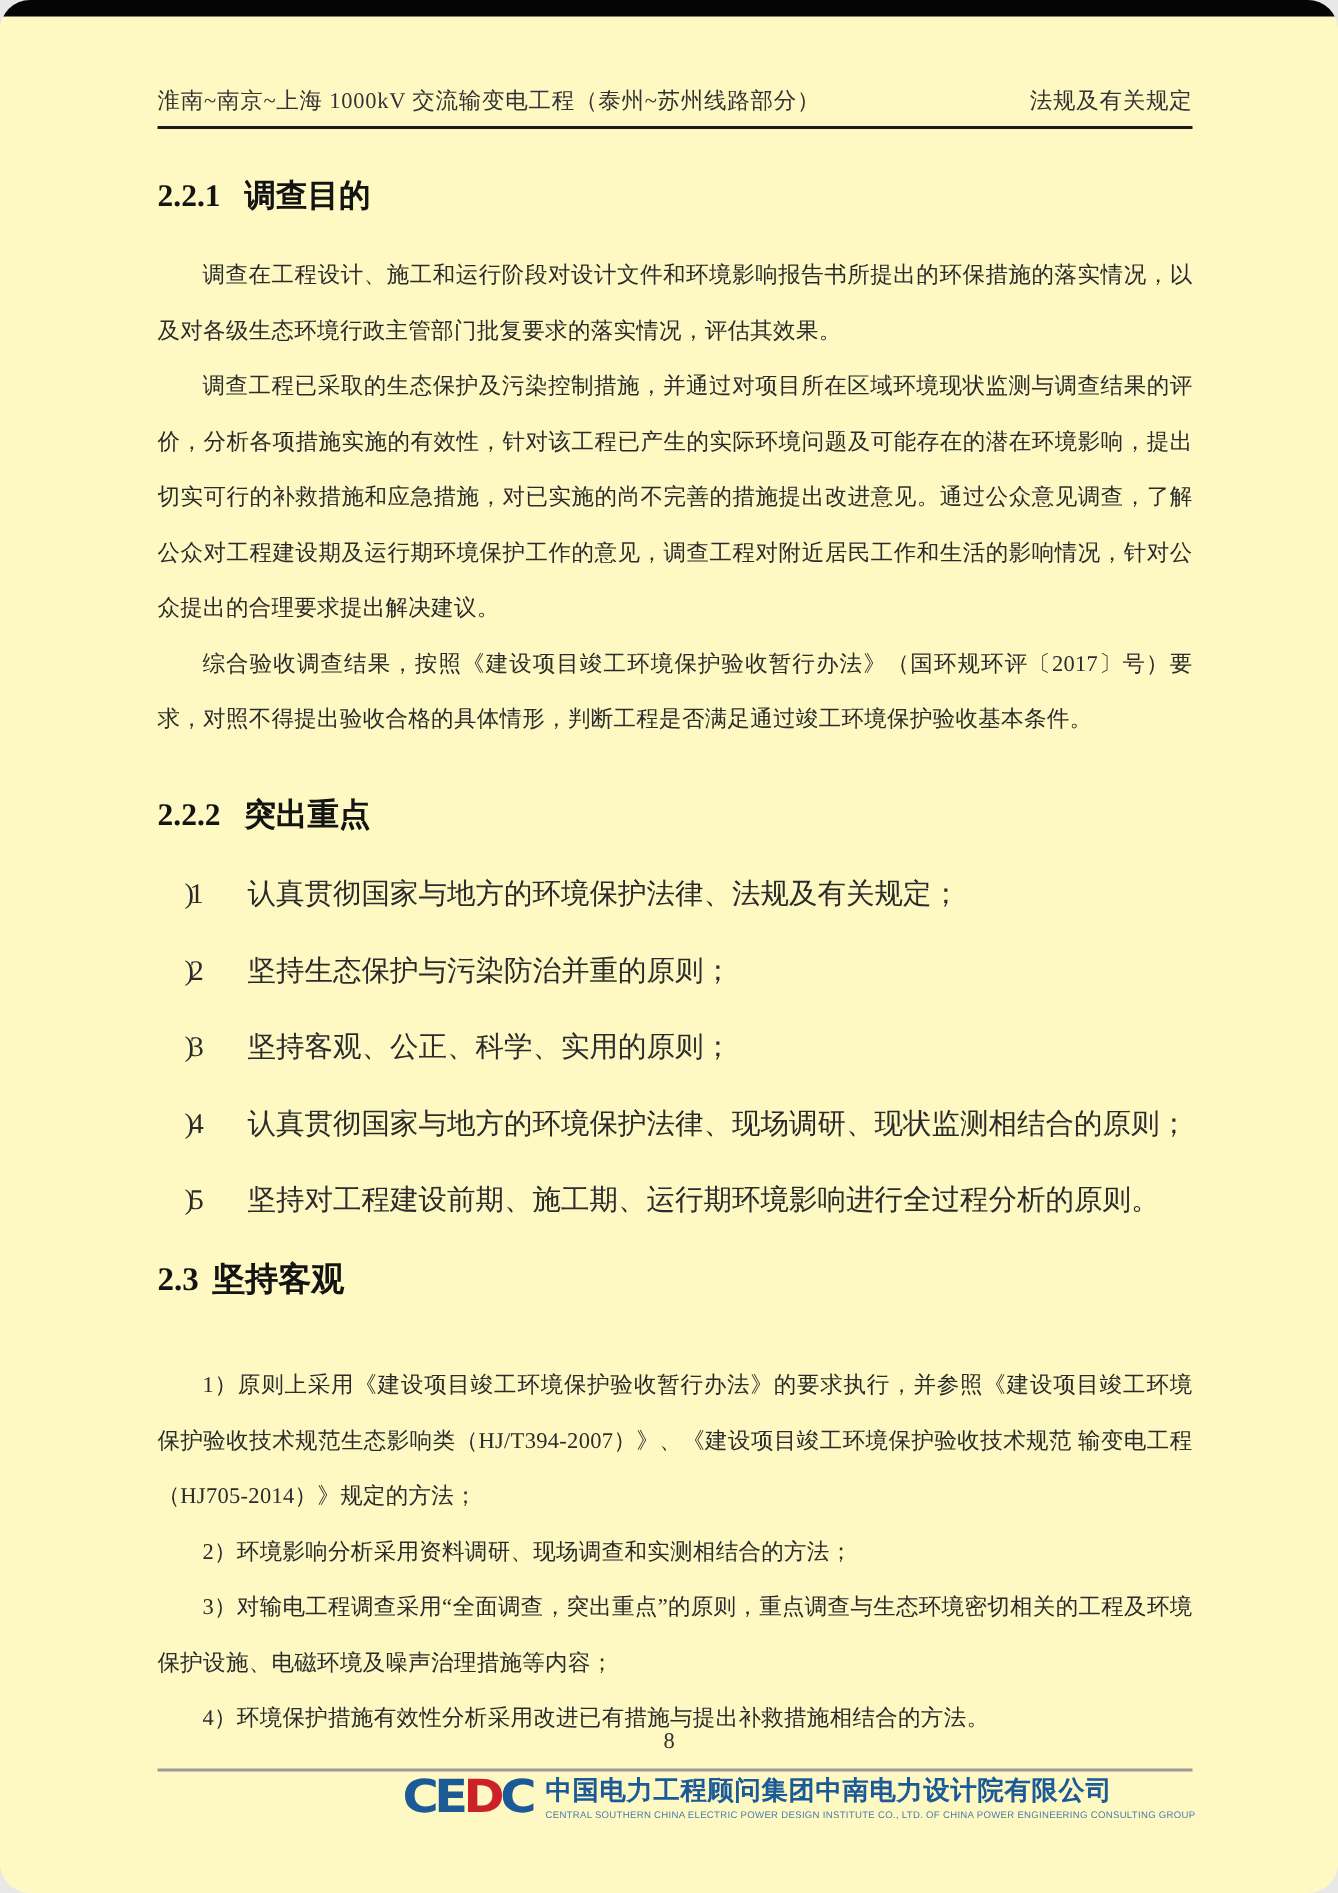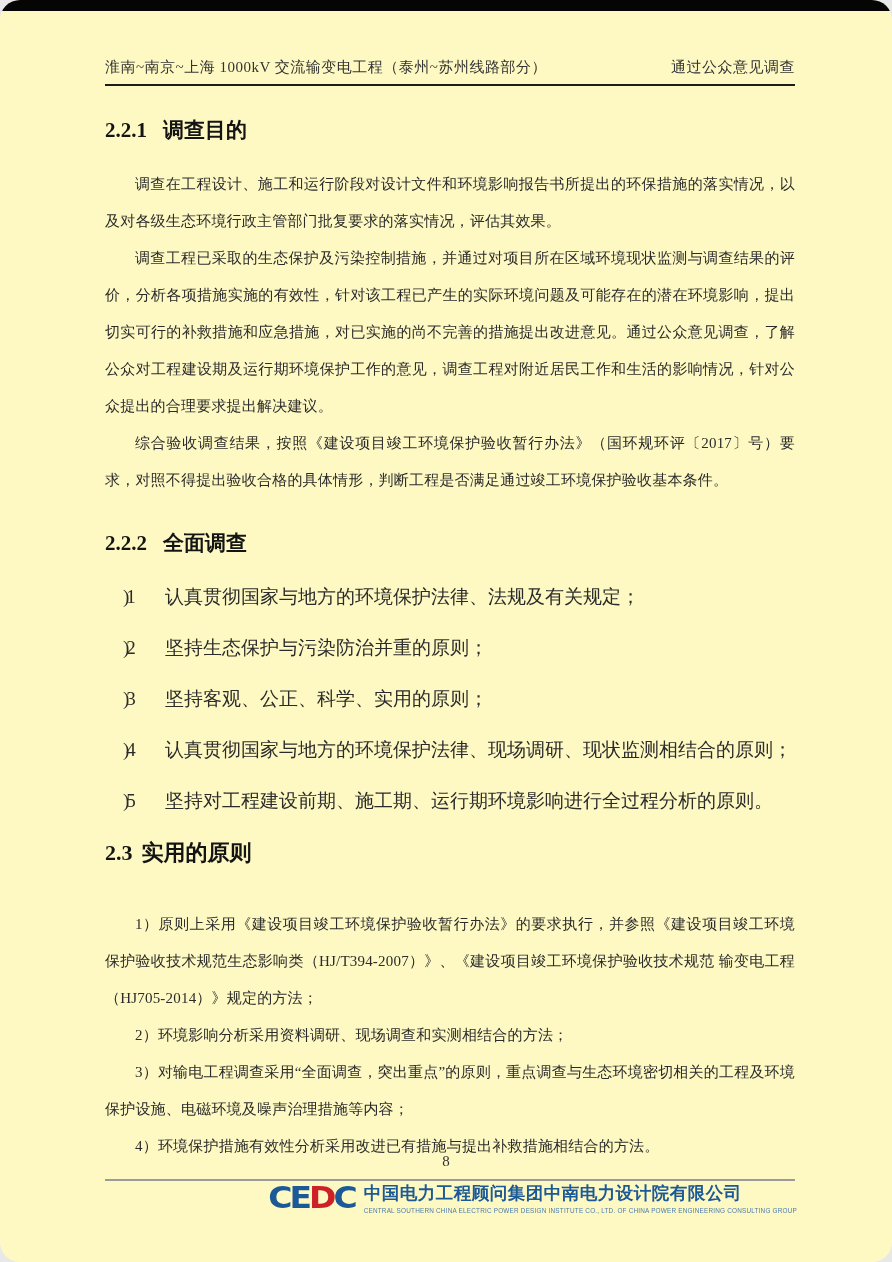--- a/index.html
+++ b/index.html
@@ -136,34 +136,34 @@
 </head>
 <body>
 
 <div class="page">
   <div class="scan-edge-top"></div>
 
   <div class="content">
 
     <div class="doc-header">
       <span>淮南~南京~上海 1000kV 交流输变电工程（泰州~苏州线路部分）</span>
-      <span>通过公众意见调查</span>
+      <span>法规及有关规定</span>
     </div>
 
     <div class="heading h-sub">
       <span class="num">2.2.1</span>
       <span class="txt">调查目的</span>
     </div>
     <p class="para" style="margin-top:22px">调查在工程设计、施工和运行阶段对设计文件和环境影响报告书所提出的环保措施的落实情况，以及对各级生态环境行政主管部门批复要求的落实情况，评估其效果。</p>
     <p class="para">调查工程已采取的生态保护及污染控制措施，并通过对项目所在区域环境现状监测与调查结果的评价，分析各项措施实施的有效性，针对该工程已产生的实际环境问题及可能存在的潜在环境影响，提出切实可行的补救措施和应急措施，对已实施的尚不完善的措施提出改进意见。通过公众意见调查，了解公众对工程建设期及运行期环境保护工作的意见，调查工程对附近居民工作和生活的影响情况，针对公众提出的合理要求提出解决建议。</p>
     <p class="para">综合验收调查结果，按照《建设项目竣工环境保护验收暂行办法》（国环规环评〔2017〕号）要求，对照不得提出验收合格的具体情形，判断工程是否满足通过竣工环境保护验收基本条件。</p>
 
     <div class="heading h-sub">
       <span class="num">2.2.2</span>
-      <span class="txt">全面调查</span>
+      <span class="txt">突出重点</span>
     </div>
     <div class="plist">
       <div class="plist-item">
         <span class="plist-marker">)1</span>
         <span>认真贯彻国家与地方的环境保护法律、法规及有关规定；</span>
       </div>
       <div class="plist-item">
         <span class="plist-marker">)2</span>
         <span>坚持生态保护与污染防治并重的原则；</span>
       </div>
@@ -176,21 +176,21 @@
         <span>认真贯彻国家与地方的环境保护法律、现场调研、现状监测相结合的原则；</span>
       </div>
       <div class="plist-item">
         <span class="plist-marker">)5</span>
         <span>坚持对工程建设前期、施工期、运行期环境影响进行全过程分析的原则。</span>
       </div>
     </div>
 
     <div class="heading h-main" style="margin-top:14px">
       <span class="num">2.3</span>
-      <span class="txt">实用的原则</span>
+      <span class="txt">坚持客观</span>
     </div>
     <p class="para" style="margin-top:38px">1）原则上采用《建设项目竣工环境保护验收暂行办法》的要求执行，并参照《建设项目竣工环境保护验收技术规范生态影响类（HJ/T394-2007）》、《建设项目竣工环境保护验收技术规范 输变电工程（HJ705-2014）》规定的方法；</p>
     <p class="para">2）环境影响分析采用资料调研、现场调查和实测相结合的方法；</p>
     <p class="para">3）对输电工程调查采用“全面调查，突出重点”的原则，重点调查与生态环境密切相关的工程及环境保护设施、电磁环境及噪声治理措施等内容；</p>
     <p class="para">4）环境保护措施有效性分析采用改进已有措施与提出补救措施相结合的方法。</p>
 
   </div>
 
   <div class="page-number">8</div>
   <div class="footer-rule"></div>

